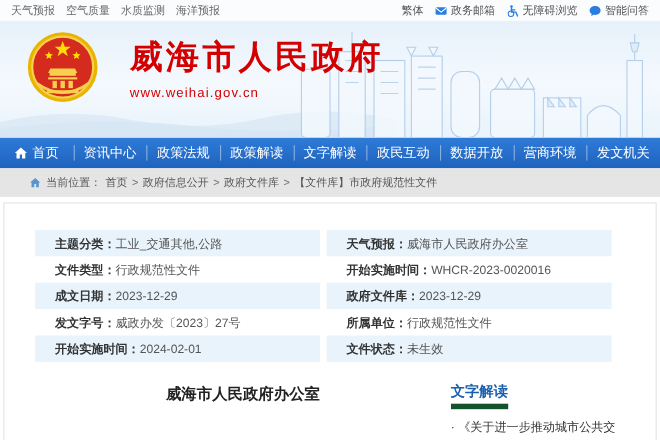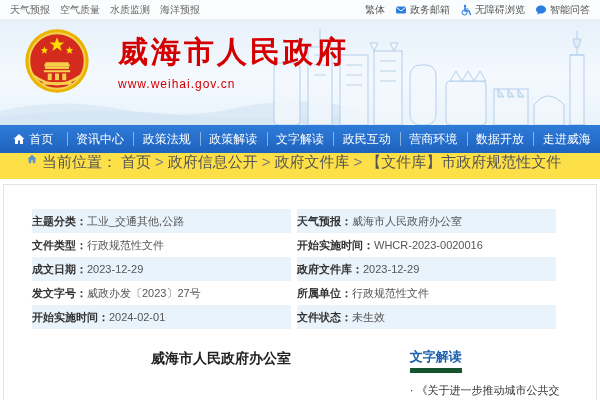--- a/index.html
+++ b/index.html
@@ -28,31 +28,31 @@
 
   
   .nav { height:28px; background:linear-gradient(180deg,#2e7bd8,#1e63be);
     display:flex; align-items:stretch; }
   .nav-item { flex:1; display:flex; align-items:center; justify-content:center; gap:4px;
     color:#fff; font-size:12px; text-decoration:none; cursor:pointer; position:relative; }
   .nav-item + .nav-item::before { content:""; position:absolute; left:0; top:7px; bottom:7px;
     width:1px; background:rgba(255,255,255,.45); }
 
   
-  .breadcrumb { height:26px; display:flex; gap:4px;
-    padding:0 0 0 26px; font-size:15px; color:#555; background:#fde047; }
+  .breadcrumb { height:26px; display:flex; align-items:center; gap:4px;
+    padding:0 0 0 26px; font-size:10px; color:#555; background:#e5e5e5; }
   .breadcrumb a { color:#555; text-decoration:none; cursor:pointer; }
   .crumb-sep { color:#777; }
 
   
   .panel { margin:5px 3px 0 3px; height:370px; background:#fff; border:1px solid #e3e3e3;
     padding:24px 28px 0 28px; position:relative; }
 
   .meta-table { width:100%; border-collapse:separate; border-spacing:6px 0; margin-left:-6px; }
-  .meta-table td { width:50%; height:24px; font-size:11px; padding:0 0; vertical-align:middle; }
+  .meta-table td { width:50%; height:24px; font-size:11px; padding:0 18px; vertical-align:middle; }
   .meta-table tr.alt td { background:#e8f3fc; }
   .meta-label { font-weight:bold; color:#333; }
   .meta-value { color:#555; }
 
   .lower { display:flex; margin-top:16px; }
   .doc-title { width:382px; text-align:center; font-size:14px; font-weight:bold;
     color:#222; line-height:19px; padding-top:4px; }
   .doc-title div { white-space:nowrap; }
 
   .side { width:160px; margin-left:0px; padding-top:2px; }
@@ -177,27 +177,27 @@
   <a class="nav-item">
       <span>政策解读</span>
     </a>
   <a class="nav-item">
       <span>文字解读</span>
     </a>
   <a class="nav-item">
       <span>政民互动</span>
     </a>
   <a class="nav-item">
+      <span>数据开放</span>
+    </a>
+  <a class="nav-item">
       <span>营商环境</span>
     </a>
   <a class="nav-item">
-      <span>数据开放</span>
-    </a>
-  <a class="nav-item">
-      <span>走进威海</span>
+      <span>发文机关</span>
     </a>
 </div>
 
 <div class="breadcrumb">
   <span class="ico">
     <svg width="10" height="10" viewBox="0 0 24 22">
         <path d="M12 1 L23 11 h-3 v10 h-6 v-7 h-4 v7 H4 V11 H1 z" fill="#5a95cf"></path>
       </svg>
   </span>
   <span>当前位置：</span>

